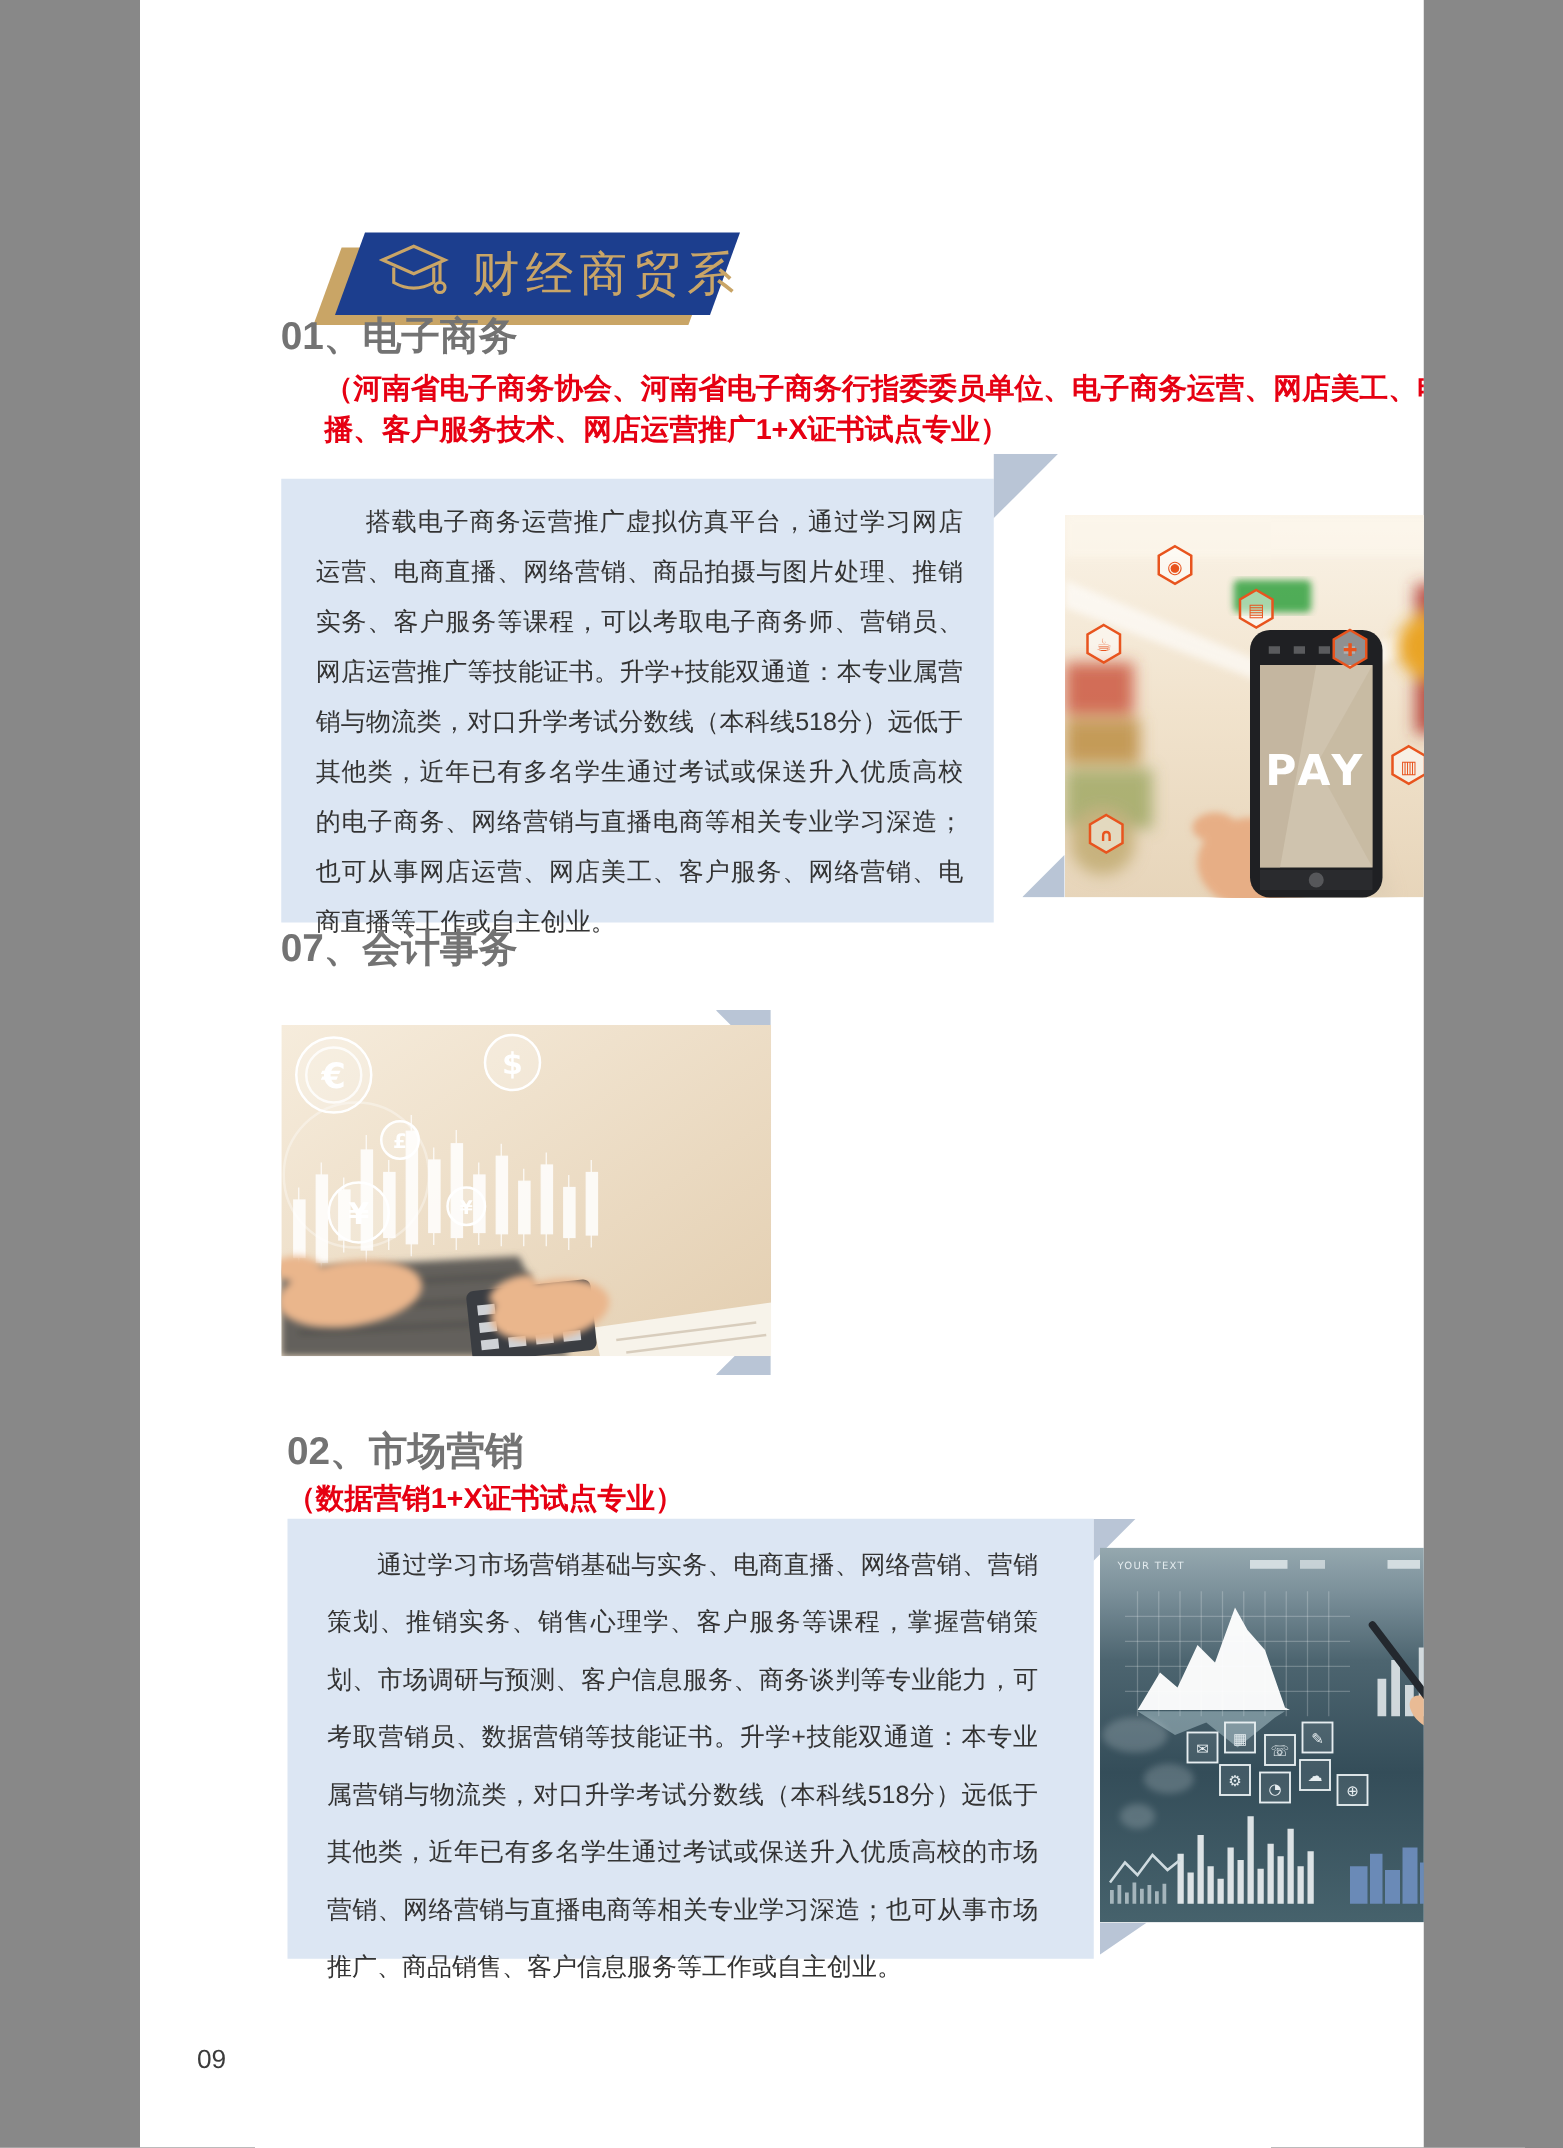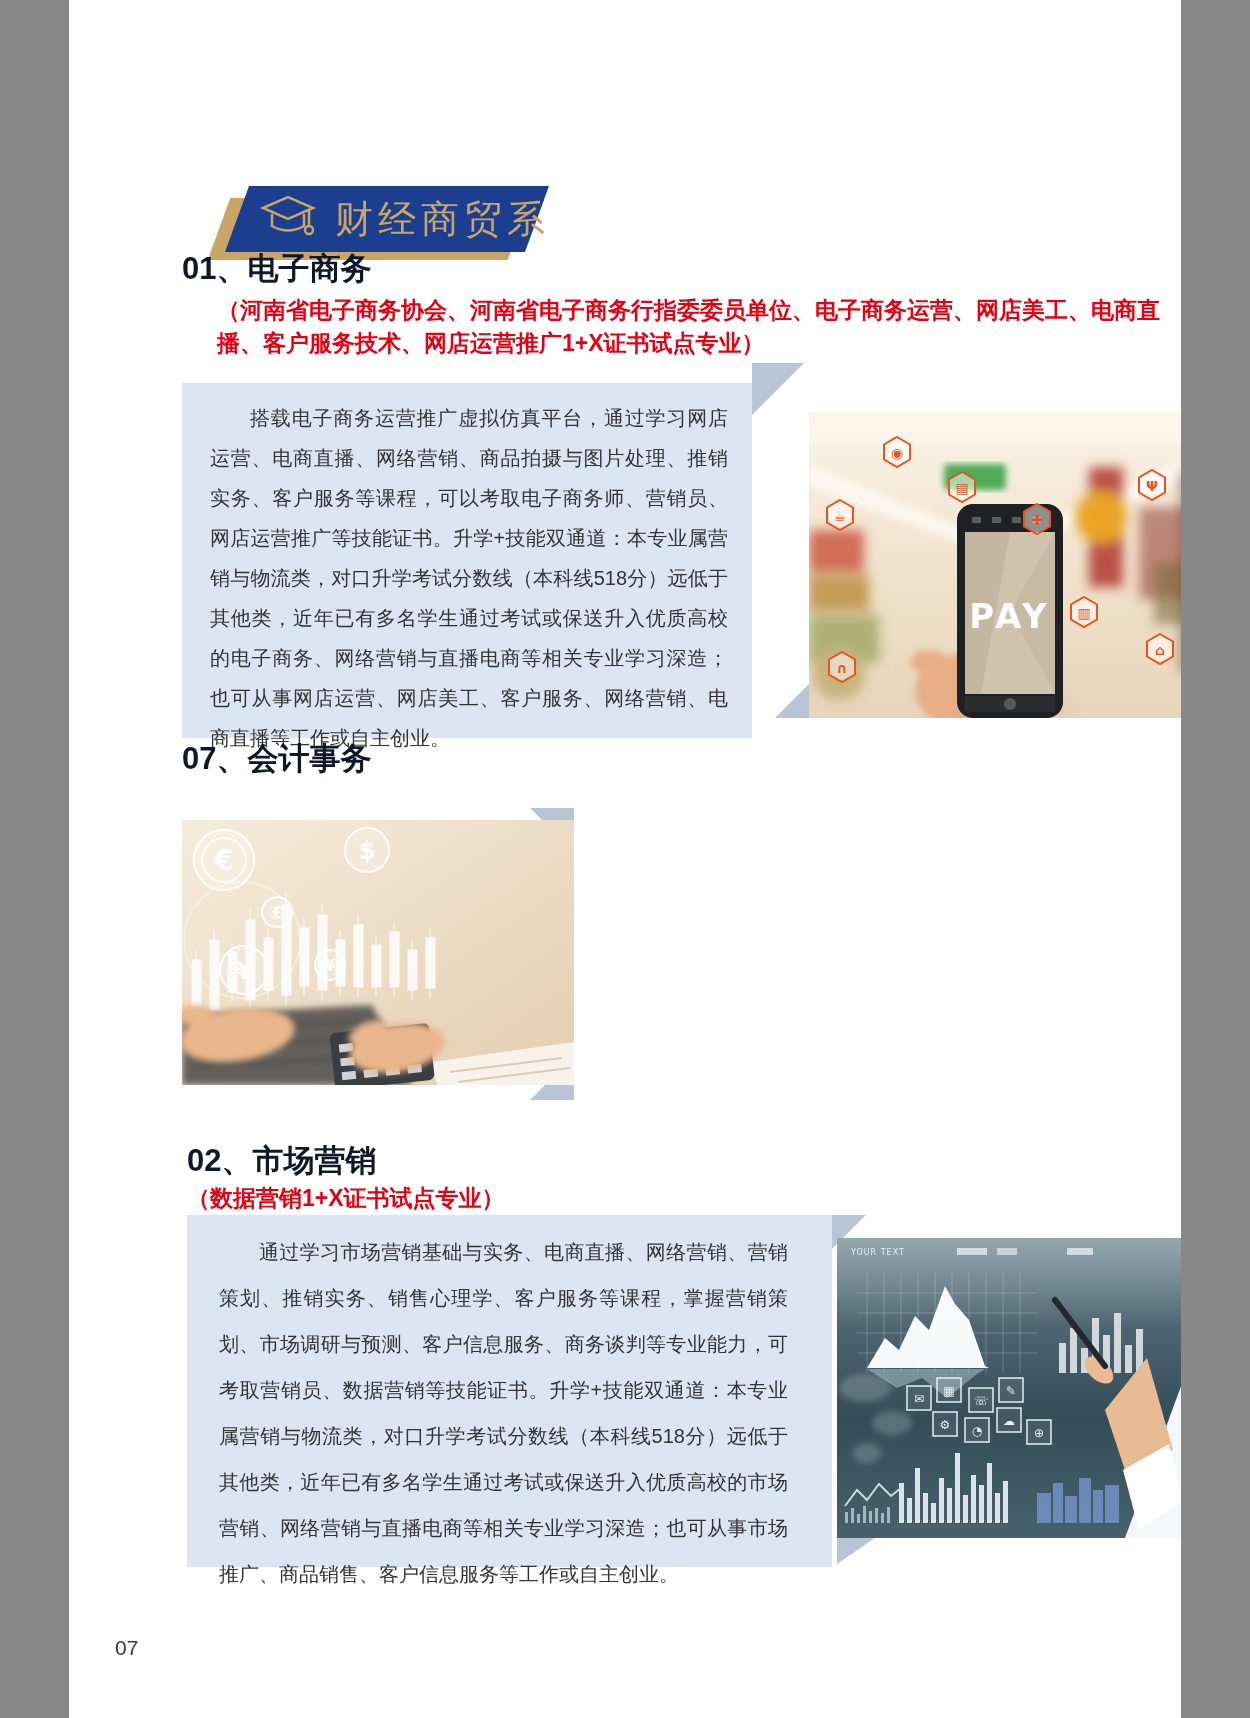--- a/index.html
+++ b/index.html
@@ -1,27 +1,27 @@
 <!DOCTYPE html>
 <html><head>
 <meta charset="utf-8">
 <style>
   html,body{margin:0;padding:0;background:#888;}
-  .page{position:relative;width:1112px;height:1718px;background:#ffffff;margin:0 auto;
+  .page{position:relative;width:1027px;height:1718px;background:#ffffff;margin:0 auto;
         font-family:"Liberation Sans","DejaVu Sans",sans-serif;overflow:hidden;}
   
   .banner-gold{position:absolute;left:150px;top:198px;width:300px;height:62px;
                background:#c9a566;transform:skewX(-20deg);}
   .banner-blue{position:absolute;left:168px;top:186px;width:300px;height:66px;
                background:#1c3e8e;transform:skewX(-20deg);}
   .banner-content{position:absolute;left:188px;top:190px;height:58px;display:flex;
                   align-items:center;gap:16px;}
   .banner-title{color:#c9a567;font-size:38px;letter-spacing:5px;font-weight:500;}
   
-  .sec-title{position:absolute;font-size:31px;font-weight:bold;color:#0f172a;}
+  .sec-title{position:absolute;font-size:31px;font-weight:bold;color:#737373;}
   .sec-sub{position:absolute;color:#e60012;font-weight:bold;font-size:23px;line-height:33px;}
   
   .box{position:absolute;background:#dce6f3;}
   .box p{margin:0;font-size:20px;color:#333;text-align:justify;text-indent:2em;}
   .fold{position:absolute;background:#b9c5d6;}
   .imgframe{position:absolute;overflow:hidden;}
   .pagenum{position:absolute;left:46px;top:1636px;font-size:21px;color:#3b3b3b;}
   svg text{font-family:"DejaVu Sans","Liberation Sans",sans-serif;}
 </style>
 </head>
@@ -376,14 +376,14 @@
       <g>
         <polygon points="347,140 288,300 347,300" fill="#f4f6f7"></polygon>
         <polygon points="310,120 268,172 292,244 336,212" fill="#e9bb95"></polygon>
         <ellipse cx="262" cy="132" rx="17" ry="10" fill="#e9bb95" transform="rotate(42 262 132)"></ellipse>
         <line x1="218" y1="62" x2="268" y2="128" stroke="#23282e" stroke-width="6" stroke-linecap="round"></line>
         <polygon points="286,232 332,206 347,262 302,292" fill="#ffffff"></polygon>
       </g>
     </svg>
   </div>
 
-  <div class="pagenum">07</div>
+  <div class="pagenum">09</div>
 </div>
 
 </body></html>

